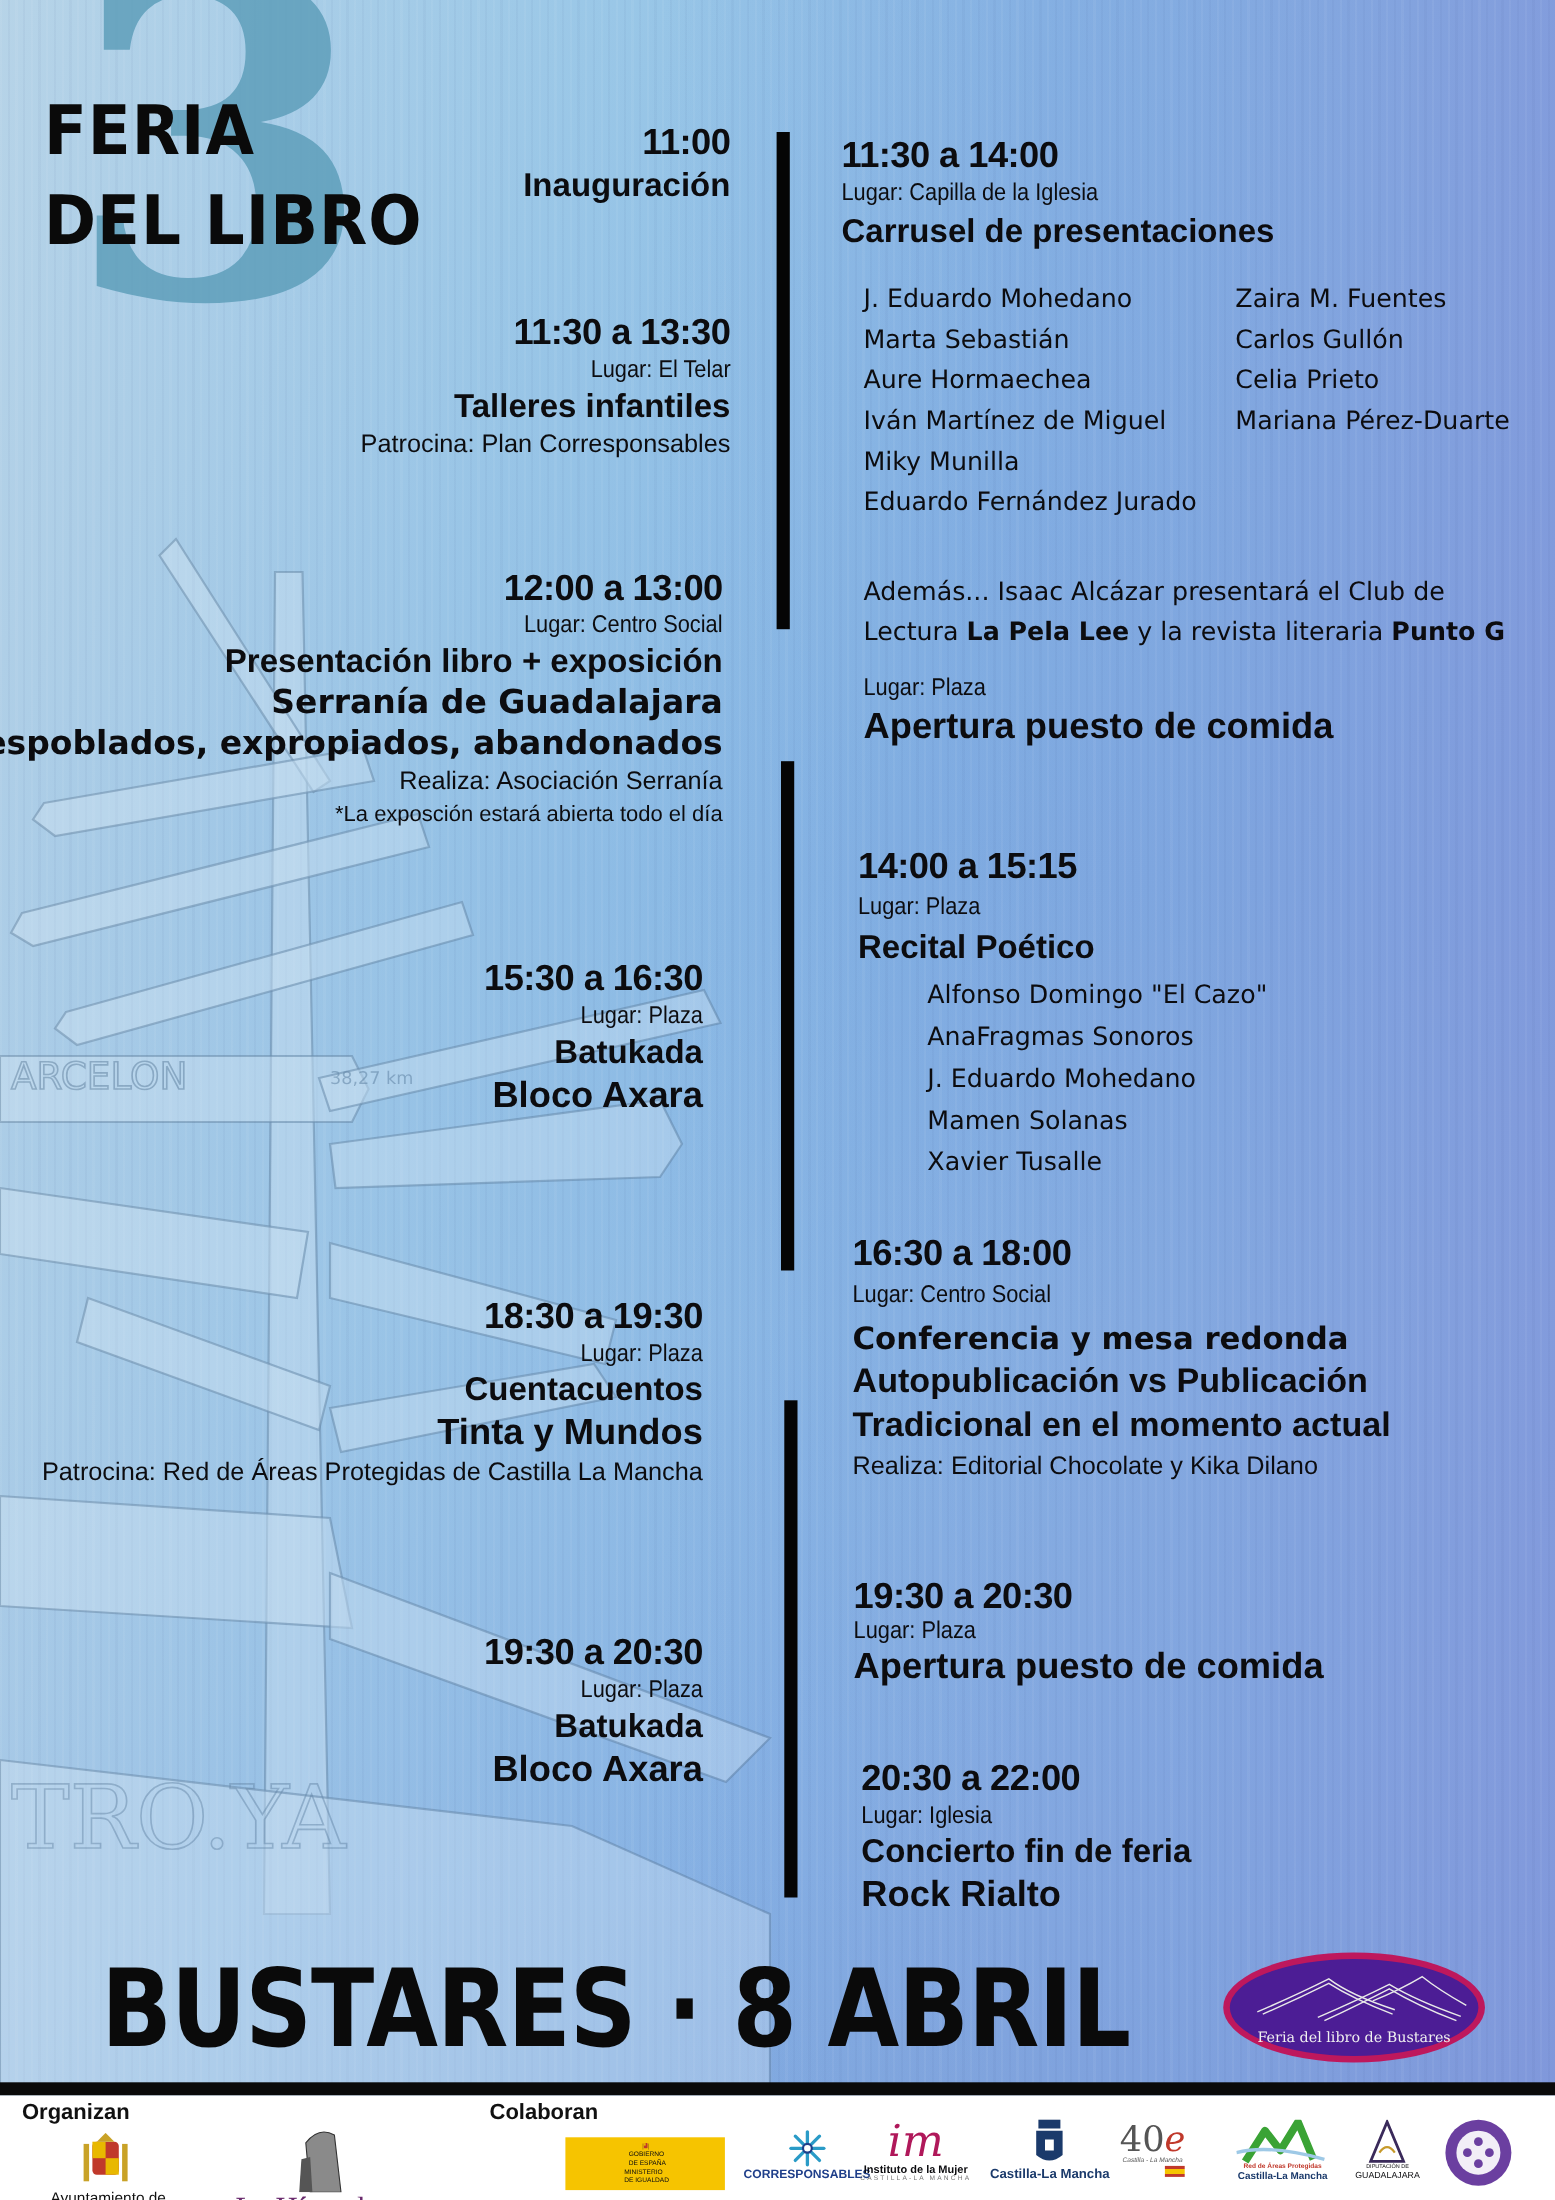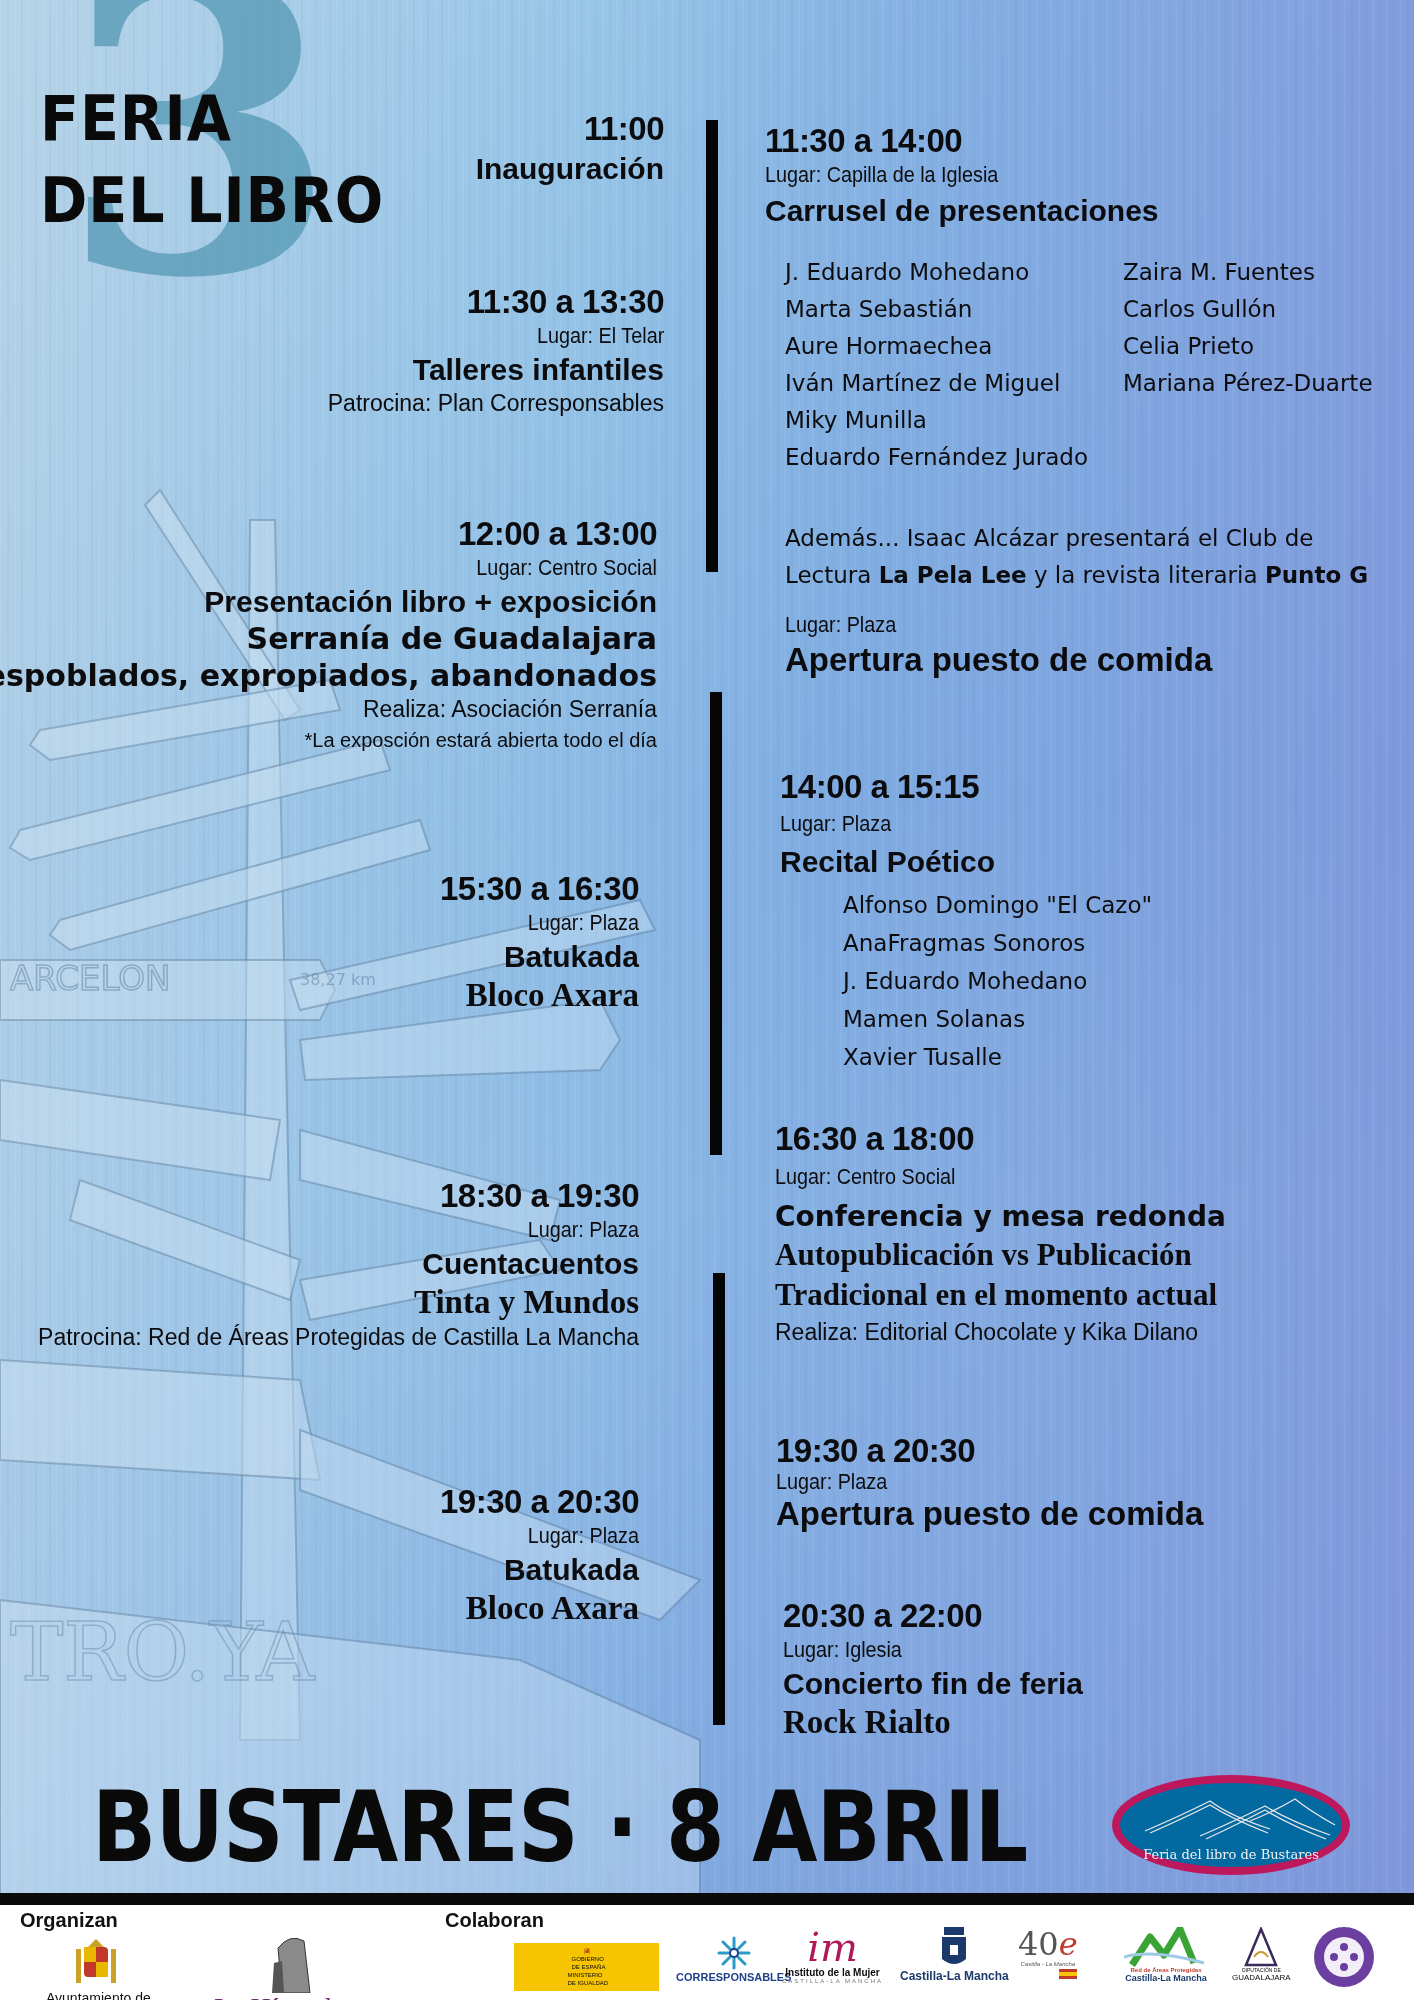--- a/index.html
+++ b/index.html
@@ -39,34 +39,34 @@
   }
   .title span { display: block; }
   .ev { position: absolute; }
   .ev.right-align { text-align: right; }
   .time { font-family: "Liberation Sans", sans-serif; font-weight: bold; font-size: 33px; line-height: 38px; letter-spacing: -0.5px; }
   .place { font-family: "Liberation Sans", sans-serif; font-size: 22px; line-height: 30px; transform: scaleX(0.9); }
   .right-align .place { transform-origin: right center; }
   .left-align .place { transform-origin: left center; }
   .name { font-family: "Liberation Sans", sans-serif; font-weight: bold; font-size: 30px; line-height: 37px; }
   .sub { font-family: "DejaVu Sans", sans-serif; font-weight: bold; font-size: 30px; line-height: 37px; }
-  .sub-strong { font-family: Liberation Serif, serif; font-weight: 900; font-size: 33px; line-height: 40px; }
+  .sub-strong { font-family: Liberation Sans, sans-serif; font-weight: 900; font-size: 33px; line-height: 40px; }
   .note { font-family: "Liberation Sans", sans-serif; font-size: 23px; line-height: 31px; }
   .people { font-family: "DejaVu Sans", sans-serif; font-size: 23px; line-height: 37px; font-weight: normal; }
   .vbar { position: absolute; width: 12px; background: #050505; }
   .bottom-title {
     position: absolute; left: 92px; top: 1772px;
     font-family: "DejaVu Sans", sans-serif; font-weight: 900;
     font-size: 98px; line-height: 110px; color: #0a0a0a; letter-spacing: -1px;
     transform: scaleX(0.86); transform-origin: left top;
     white-space: nowrap;
   }
   .badge {
     position: absolute; left: 1112px; top: 1775px; width: 238px; height: 100px;
-    border-radius: 50%; background: #0369a1; border: 8px solid #be185d;
+    border-radius: 50%; background: #4c1d95; border: 6px solid #be185d;
   }
   .badge svg { position: absolute; left: 20px; top: 8px; }
   .badge-label {
     position: absolute; left: 0; right: 0; top: 64px; text-align: center;
     color: #f0f0f0; font-family: "DejaVu Serif", serif; font-size: 13px;
   }
   .footer-band { position: absolute; left: 0; top: 1893px; width: 1414px; height: 12px; background: #0a0a0a; }
   .footer { position: absolute; left: 0; top: 1905px; width: 1414px; height: 95px; background: #ffffff; }
   .footer-heading { position: absolute; font-family: "Liberation Sans", sans-serif; font-weight: bold; font-size: 20px; color: #111; }
   .logo { position: absolute; display: flex; align-items: center; flex-direction: column; }

